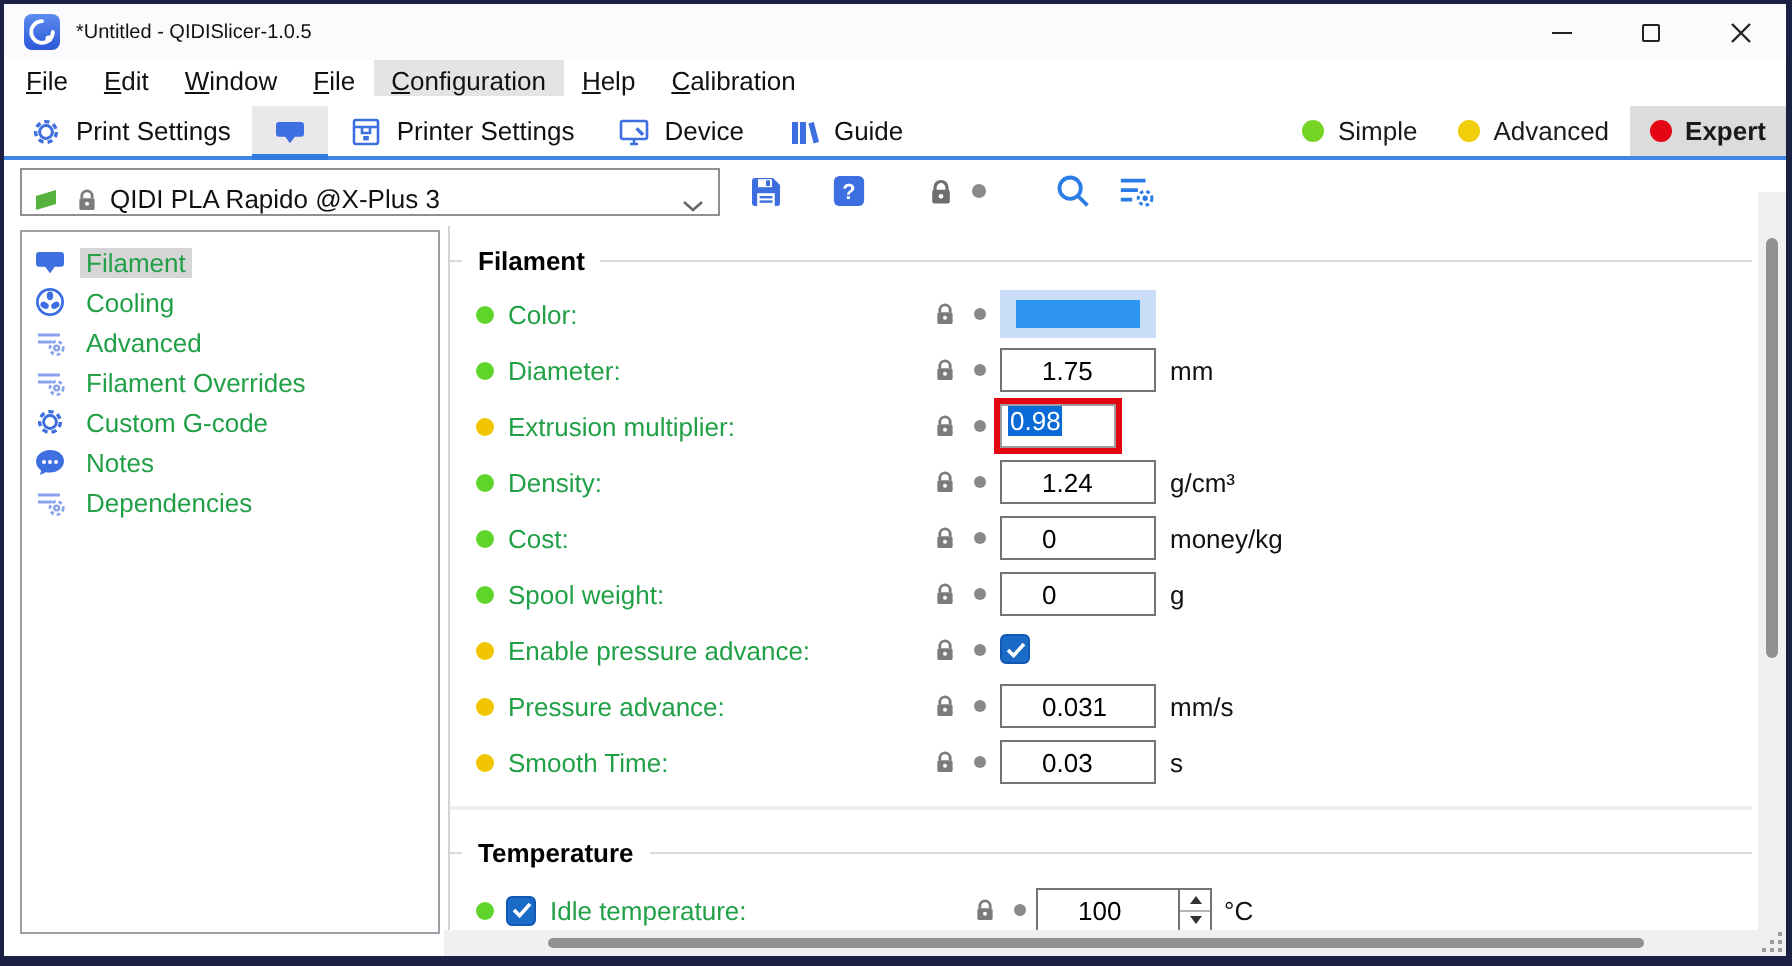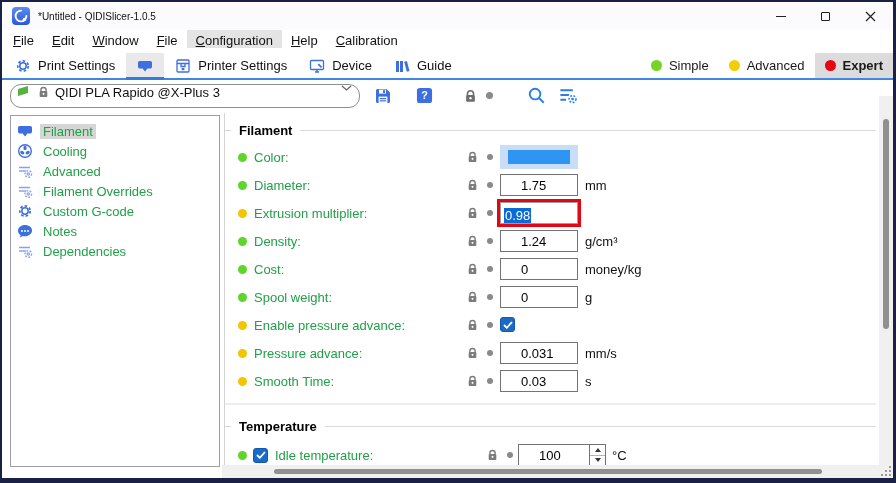--- a/index.html
+++ b/index.html
@@ -26,21 +26,21 @@
   .tabbar{position:absolute;left:0;top:51px;right:0;height:27px;background:#fff;display:flex;align-items:stretch;border-bottom:2px solid #3f87e5;padding-left:2px;}
   .tab{display:flex;align-items:center;gap:7px;padding:0 11px;font-size:13px;color:#111;position:relative;}
   .tab.active{background:#e9e9eb;}
   .tab.active::after{content:"";position:absolute;left:0;right:0;bottom:-2px;height:3px;background:#2f7de1;}
   .modes{margin-left:auto;display:flex;align-items:stretch;}
   .mode{display:flex;align-items:center;gap:7px;padding:0 10px;font-size:13px;}
   .mode.selected{background:#dcdcdc;font-weight:bold;}
   .mode-dot{width:11px;height:11px;border-radius:50%;display:inline-block;}
   
   .toolbar{position:absolute;left:0;top:78px;right:0;height:31px;background:#fff;display:flex;align-items:center;padding-left:8px;}
-  .combo{width:350px;height:24px;border:1px solid #8f8f8f;border-radius:11px;background:#fff;display:flex;align-items:flex-start;padding:0 7px 0 6px;gap:5px;}
+  .combo{width:350px;height:24px;border:1px solid #8f8f8f;border-radius:0;background:#fff;display:flex;align-items:flex-end;padding:0 7px 0 6px;gap:5px;}
   .combo-text{flex:1;font-size:13px;color:#111;white-space:nowrap;overflow:hidden;}
   .tool-ic{display:flex;align-items:center;justify-content:center;}
   
   .sidebar-box{position:absolute;left:8px;top:113px;width:210px;height:352px;border:1px solid #9aa0a6;background:#fff;padding-top:5px;}
   .side-item{height:20px;display:flex;align-items:center;gap:7px;padding-left:6px;color:#21a047;font-size:13px;}
   .side-item .lbl{padding:0 3px;}
   .side-item.selected .lbl{background:#d6d6d6;}
   .main{position:absolute;left:222px;top:111px;right:17px;bottom:13px;border-left:1px solid #d4d4d4;background:#fff;padding:8px 0 0 10px;overflow:hidden;}
   .section-title{display:flex;align-items:center;gap:8px;height:18px;font-weight:bold;font-size:13px;color:#000;}
   .section-title::before{content:"";width:6px;height:1px;background:#dadada;margin-left:-10px;}
@@ -53,21 +53,21 @@
   .row .lab{margin-left:7px;color:#21a047;font-size:13px;}
   .row .lock{position:absolute;left:231px;top:7px;}
   .row .rdot{position:absolute;left:252px;top:11px;width:6px;height:6px;border-radius:50%;background:#8a8a8a;}
   .row .ctrl{position:absolute;left:265px;top:3px;}
   .row .unit{position:absolute;left:350px;top:7px;color:#111;font-size:13px;}
   .row.shift .lock{left:251px;}
   .row.shift .rdot{left:272px;}
   .row.shift .ctrl{left:283px;}
   .row.shift .unit{left:377px;}
   input.tinput{width:78px;height:22px;border:1px solid #737373;font-size:13px;padding:0 20px;font-family:"Liberation Sans",sans-serif;color:#000;background:#fff;border-radius:0;}
-  .fake-input{width:78px;height:22px;border:1px solid #9c9c9c;background:#fff;display:flex;align-items:flex-end;padding:0 3px;box-shadow:0 0 0 3px #e40613;}
+  .fake-input{width:58px;height:22px;border:1px solid #9c9c9c;background:#fff;display:flex;align-items:flex-start;padding:0 3px;box-shadow:0 0 0 3px #e40613;}
   .fake-input .sel{background:#0a6ad6;color:#fff;font-size:13px;padding:0 1px;}
   .swatch{width:78px;height:24px;background:#c9def6;display:flex;align-items:center;justify-content:center;}
   .swatch-inner{width:62px;height:14px;}
   .checkbox{width:15px;height:15px;border-radius:3px;background:#1a6bc7;border:1px solid #1258b0;display:flex;align-items:center;justify-content:center;}
   .spin-wrap{display:flex;}
   .spin-wrap input.tinput{width:72px;}
   .spinner{width:16px;height:22px;border:1px solid #737373;border-left:none;display:flex;flex-direction:column;}
   .spin-btn{flex:1;display:flex;align-items:center;justify-content:center;}
   .spin-btn.up{border-bottom:1px solid #b5b5b5;}
   .tri-up{width:0;height:0;border-left:3.5px solid transparent;border-right:3.5px solid transparent;border-bottom:4.5px solid #333;}

